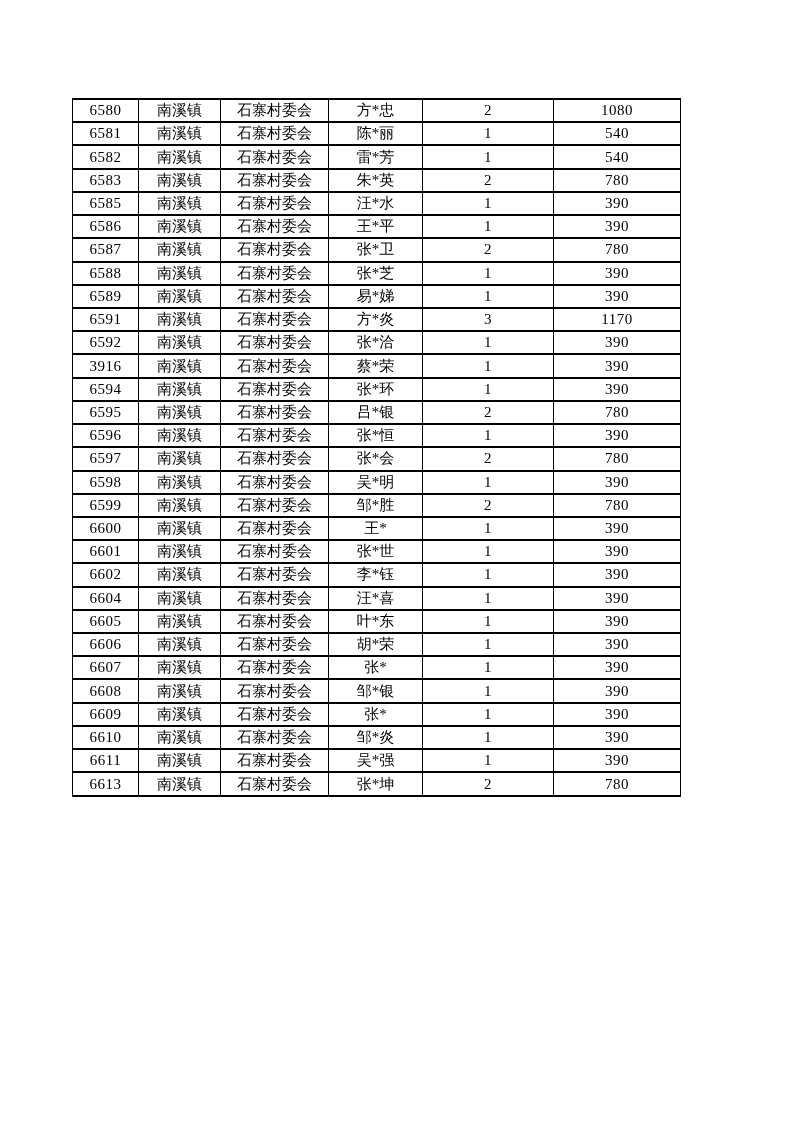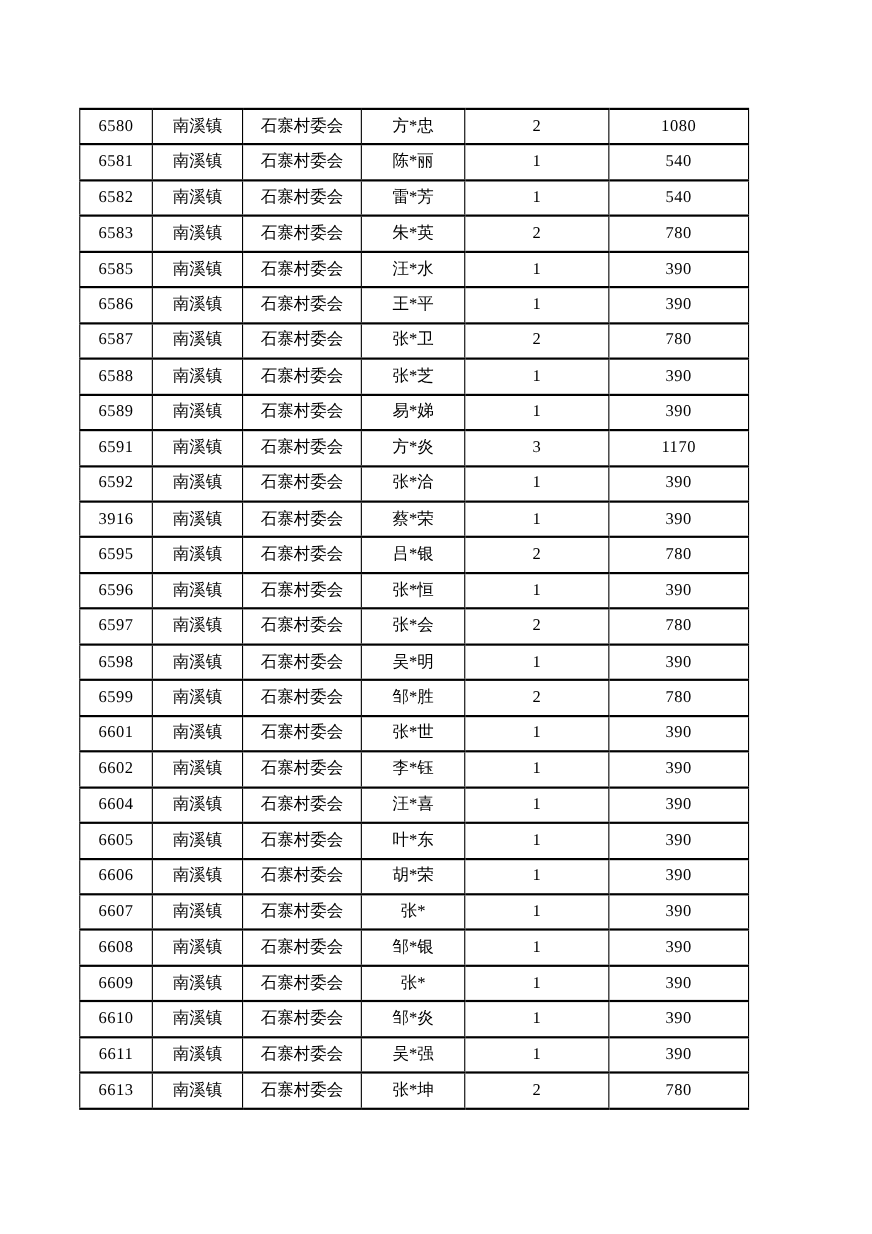--- a/index.html
+++ b/index.html
@@ -16,21 +16,21 @@
   }
   .sheet {
     position: absolute;
     left: 72px;
     top: 98px;
   }
   table.records {
     border-collapse: collapse;
     table-layout: fixed;
     width: 608px;
-    height: 911px;
+    height: 699px;
     background: #ffffff;
   }
   table.records td {
     border-left: 1px solid #000000;
     border-right: 1px solid #000000;
     border-top: 2px solid #000000;
     border-bottom: 2px solid #000000;
     padding: 0;
     margin: 0;
     text-align: center;
@@ -155,20 +155,28 @@
   </tr>
         <tr>
     <td class="c-id">3916</td>
     <td class="c-town">南溪镇</td>
     <td class="c-village">石寨村委会</td>
     <td class="c-name">蔡*荣</td>
     <td class="c-count">1</td>
     <td class="c-amount">390</td>
   </tr>
         <tr>
+    <td class="c-id">6594</td>
+    <td class="c-town">南溪镇</td>
+    <td class="c-village">石寨村委会</td>
+    <td class="c-name">张*环</td>
+    <td class="c-count">1</td>
+    <td class="c-amount">390</td>
+  </tr>
+        <tr>
     <td class="c-id">6595</td>
     <td class="c-town">南溪镇</td>
     <td class="c-village">石寨村委会</td>
     <td class="c-name">吕*银</td>
     <td class="c-count">2</td>
     <td class="c-amount">780</td>
   </tr>
         <tr>
     <td class="c-id">6596</td>
     <td class="c-town">南溪镇</td>
@@ -193,20 +201,28 @@
     <td class="c-count">1</td>
     <td class="c-amount">390</td>
   </tr>
         <tr>
     <td class="c-id">6599</td>
     <td class="c-town">南溪镇</td>
     <td class="c-village">石寨村委会</td>
     <td class="c-name">邹*胜</td>
     <td class="c-count">2</td>
     <td class="c-amount">780</td>
+  </tr>
+        <tr>
+    <td class="c-id">6600</td>
+    <td class="c-town">南溪镇</td>
+    <td class="c-village">石寨村委会</td>
+    <td class="c-name">王*</td>
+    <td class="c-count">1</td>
+    <td class="c-amount">390</td>
   </tr>
         <tr>
     <td class="c-id">6601</td>
     <td class="c-town">南溪镇</td>
     <td class="c-village">石寨村委会</td>
     <td class="c-name">张*世</td>
     <td class="c-count">1</td>
     <td class="c-amount">390</td>
   </tr>
         <tr>

